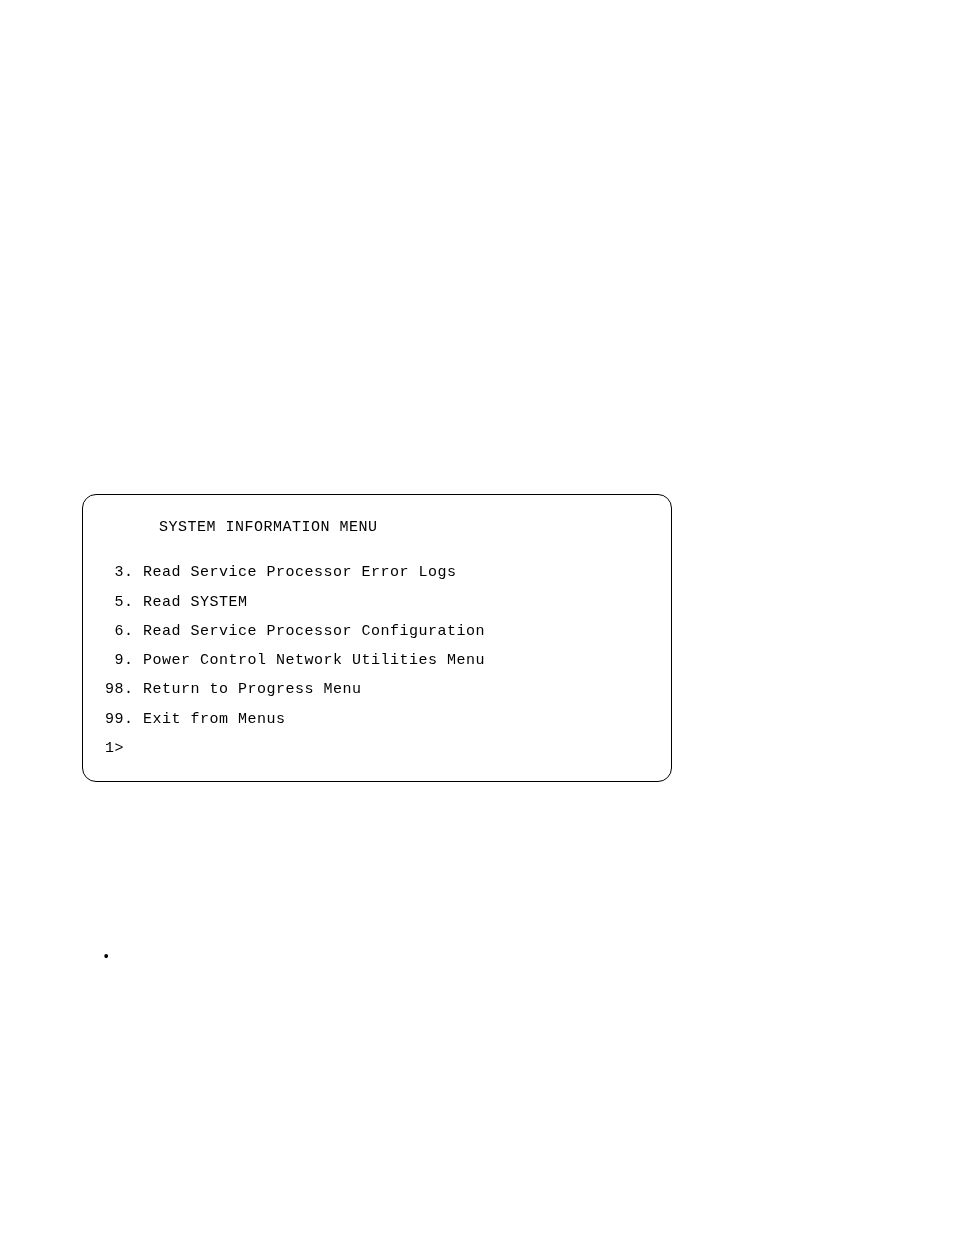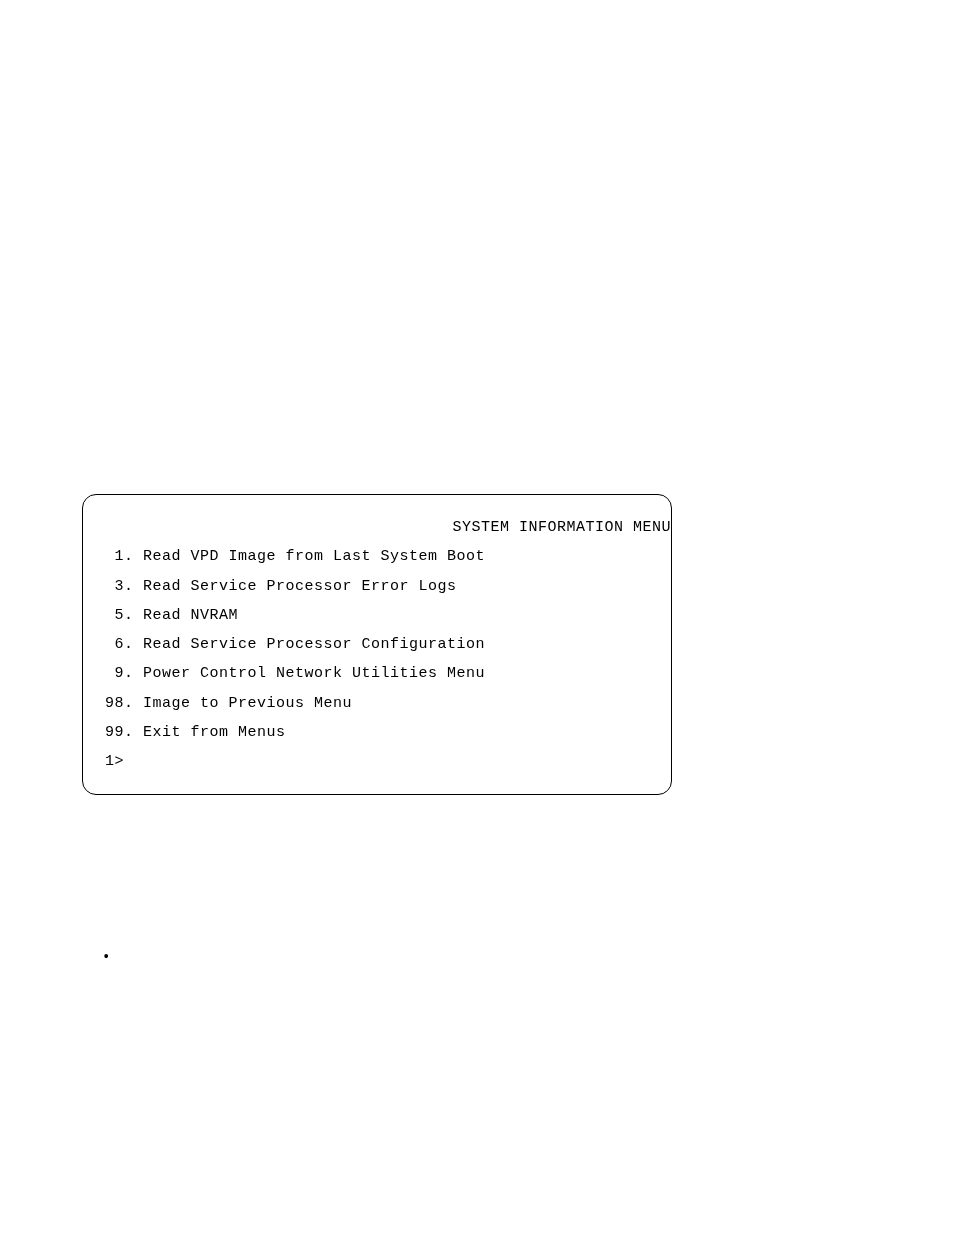--- a/index.html
+++ b/index.html
@@ -23,45 +23,43 @@
       width: 590px;
       border: 1.5px solid #000000;
       border-radius: 14px;
       padding: 18px 0 18px 22px;
       line-height: 1.95;
       font-weight: normal;
       letter-spacing: 0.5px;
     }
     .menu-title {
       margin-left: 54px;
-      margin-bottom: 0;
+      margin-bottom: 16px;
       padding-bottom: 0;
-      text-align: right;
     }
     .menu-body .row {
       white-space: pre;
     }
     .bullet {
       position: absolute;
       left: 102px;
       top: 950px;
       font-size: 14px;
       line-height: 1;
     }
   </style>
 </head>
 <body>
 
 <div class="menu-box">
   <div class="menu-title">SYSTEM INFORMATION MENU</div>
   <div class="menu-body">
-    <div class="row"><span> 1</span>. <span>Read VPD Image from Last System Boot</span></div>
     <div class="row"><span> 3</span>. <span>Read Service Processor Error Logs</span></div>
-    <div class="row"><span> 5</span>. <span>Read NVRAM</span></div>
+    <div class="row"><span> 5</span>. <span>Read SYSTEM</span></div>
     <div class="row"><span> 6</span>. <span>Read Service Processor Configuration</span></div>
     <div class="row"><span> 9</span>. <span>Power Control Network Utilities Menu</span></div>
-    <div class="row"><span>98</span>. <span>Image to Previous Menu</span></div>
+    <div class="row"><span>98</span>. <span>Return to Progress Menu</span></div>
     <div class="row"><span>99</span>. <span>Exit from Menus</span></div>
     <div class="row">1&gt;</div>
   </div>
 </div>
 
 <div class="bullet">•</div>
 
 </body></html>

